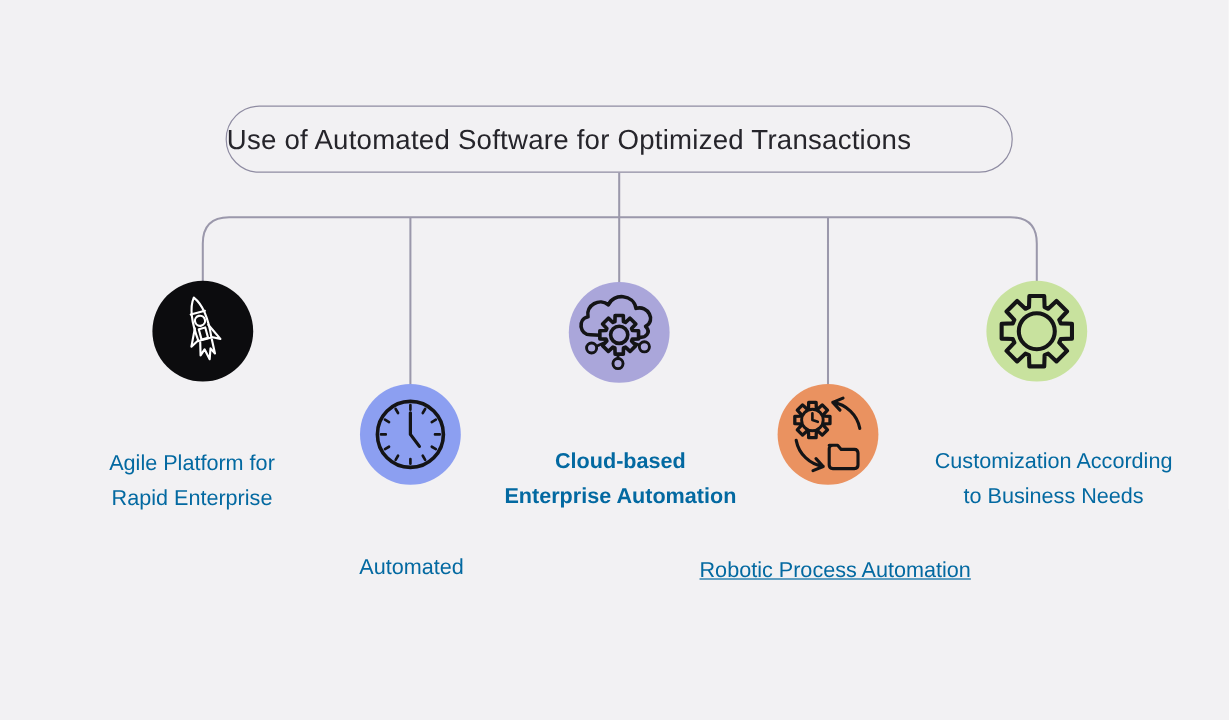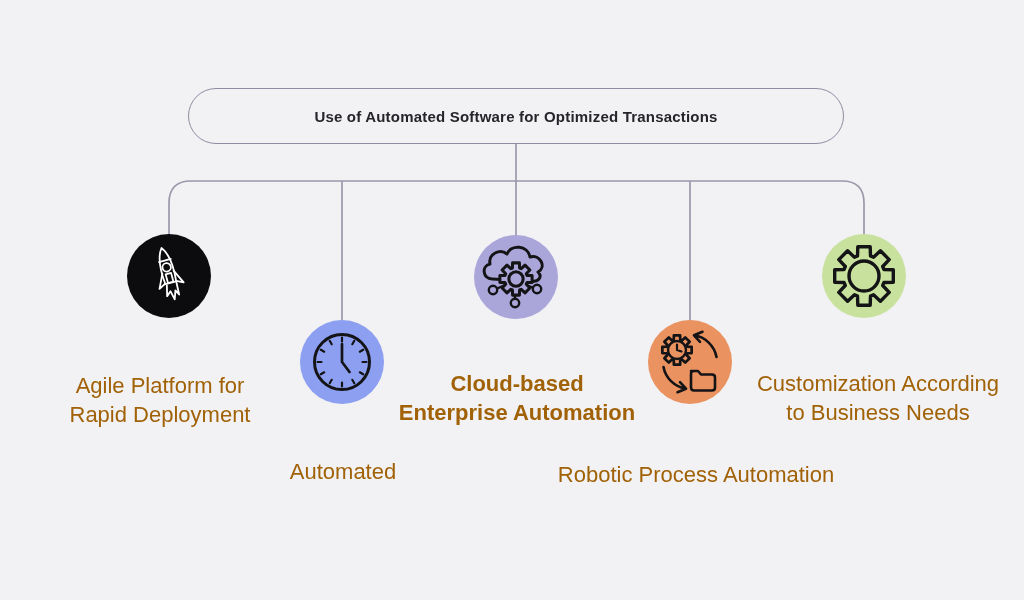--- a/index.html
+++ b/index.html
@@ -13,42 +13,42 @@
   }
   .connectors {
     position: absolute; left: 0; top: 0; width: 1024px; height: 600px;
   }
   .connectors path {
     stroke: var(--line, #9b98ab); stroke-width: 1.7; fill: none;
   }
   .title-pill {
     position: absolute; left: 188px; top: 88px; width: 656px; height: 56px;
     box-sizing: border-box; border: 1.8px solid; border-color: var(--tborder, #8f8ca2);
-    border-radius: 28px; display: flex; align-items: center; justify-content: center;
-    font-size: 15px; font-weight: 700; letter-spacing: 0.2px; color: #26252b;
+    border-radius: 28px; display: flex; align-items: center; justify-content: flex-start;
+    font-size: 23px; font-weight: 400; letter-spacing: 0.2px; color: #26252b;
     background: transparent;
   }
   .node-circle {
     position: absolute; width: 84px; height: 84px; border-radius: 50%;
     display: flex; align-items: center; justify-content: center;
   }
   .node-circle svg { width: 84px; height: 84px; display: block; }
   .c-agile    { left: 127px; top: 234px; }
   .c-realtime { left: 300px; top: 320px; }
   .c-cloud    { left: 474px; top: 235px; }
   .c-rpa      { left: 648px; top: 320px; }
   .c-custom   { left: 822px; top: 234px; }
   .node-label {
     position: absolute; text-align: center;
-    font-size: 22px; line-height: 28.5px; color: #a16207; font-weight: 400;
+    font-size: 18px; line-height: 28.5px; color: #0369a1; font-weight: 400;
   }
   .l-agile    { left: 20px;  top: 372px; width: 280px; }
   .l-realtime { left: 213px; top: 458px; width: 260px; }
   .l-cloud    { left: 387px; top: 370px; width: 260px; font-weight: bold; }
-  .l-rpa      { left: 536px; top: 461px; width: 320px; }
+  .l-rpa      { left: 536px; top: 461px; width: 320px; text-decoration: underline; }
   .l-custom   { left: 728px; top: 370px; width: 300px; }
   .ol { fill: none; stroke: currentColor; stroke-linecap: round; stroke-linejoin: round; }
   .bgfill { fill: var(--bg, #fff); stroke: currentColor; stroke-linecap: round; stroke-linejoin: round; }
 </style>
 </head>
 <body>
 
 <div class="canvas" style="background-color: rgb(242, 241, 243); color: rgb(29, 29, 32); --line: #9b98ab;">
 
   <svg class="connectors" viewBox="0 0 1024 600" aria-hidden="true">
@@ -127,21 +127,21 @@
     <svg viewBox="-42 -42 84 84">
       <g class="ol" stroke-width="3.4">
         <path d="M29.3,-6.2 L29.3,6.2 L20,6.5 L18.7,9.5 L25.2,16.4 L16.4,25.2 L9.5,18.7 L6.5,20 L6.2,29.3 L-6.2,29.3 L-6.5,20 L-9.5,18.7 L-16.4,25.2 L-25.2,16.4 L-18.7,9.5 L-20,6.5 L-29.3,6.2 L-29.3,-6.2 L-20,-6.5 L-18.7,-9.5 L-25.2,-16.4 L-16.4,-25.2 L-9.5,-18.7 L-6.5,-20 L-6.2,-29.3 L6.2,-29.3 L6.5,-20 L9.5,-18.7 L16.4,-25.2 L25.2,-16.4 L18.7,-9.5 L20,-6.5 Z"></path>
         <circle cx="0" cy="0" r="15"></circle>
       </g>
     </svg>
   </div>
 
   <div class="node-label l-agile">
     <div>Agile Platform for</div>
-    <div>Rapid Deployment</div>
+    <div>Rapid Enterprise</div>
   </div>
   <div class="node-label l-realtime">
     <div>Automated</div>
   </div>
   <div class="node-label l-cloud">
     <div>Cloud-based</div>
     <div>Enterprise Automation</div>
   </div>
   <div class="node-label l-rpa">
     <div>Robotic Process Automation</div>

